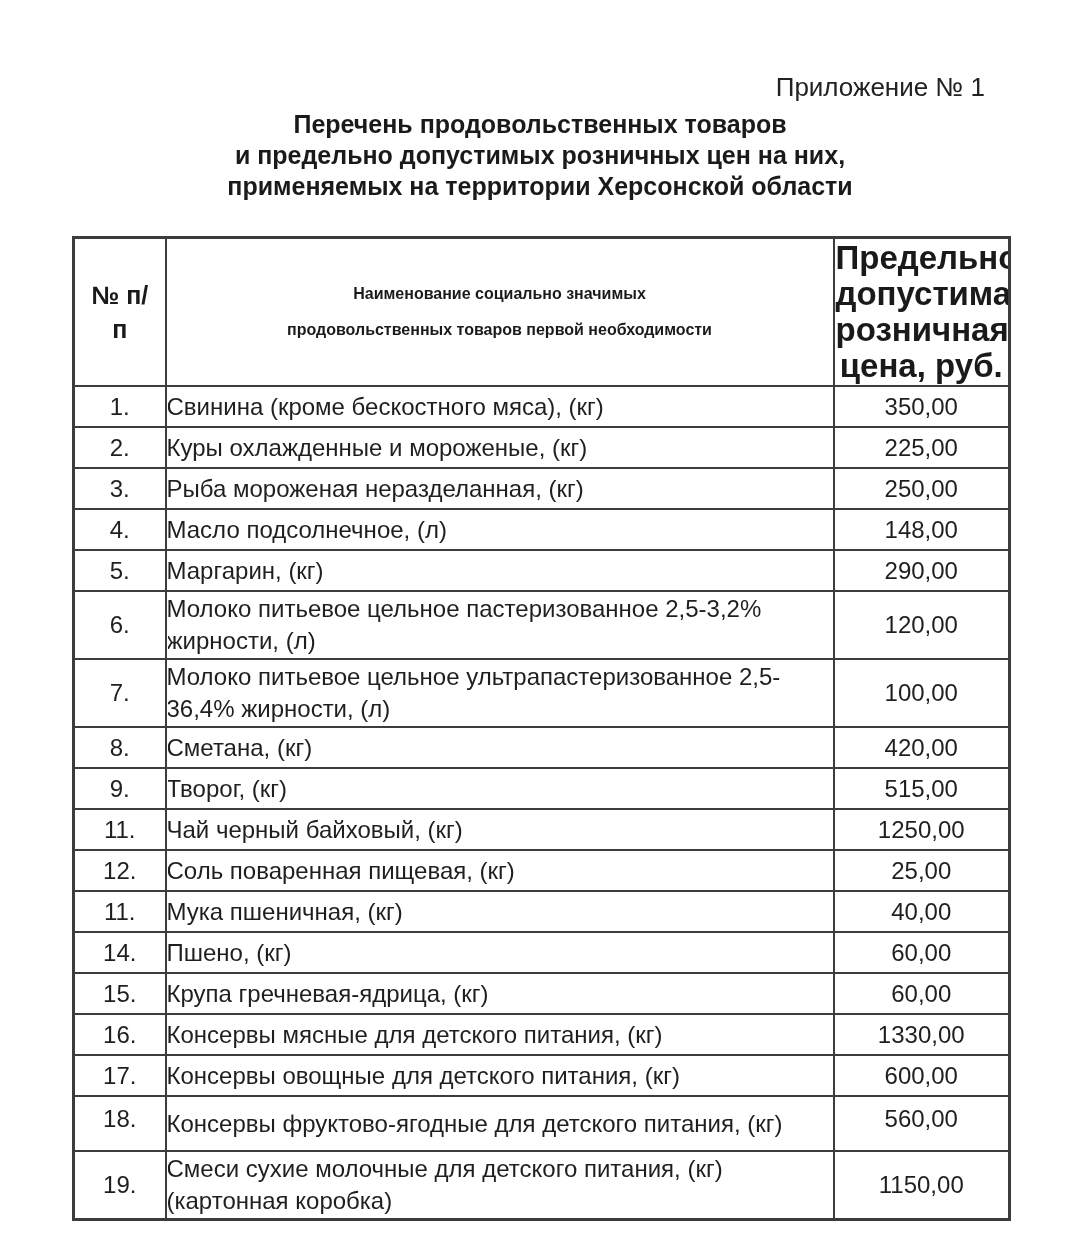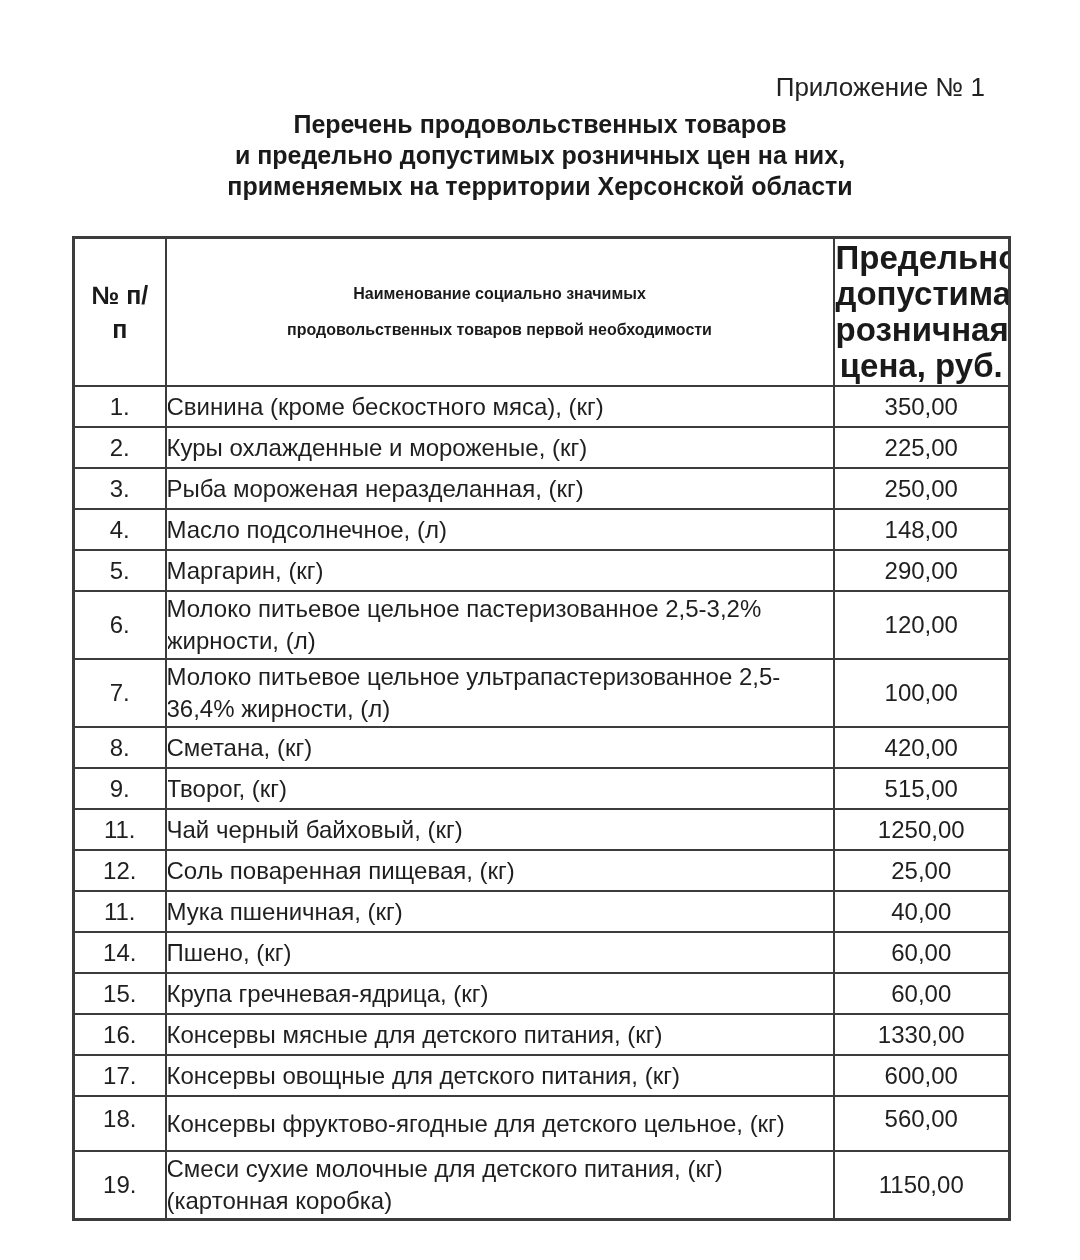--- a/index.html
+++ b/index.html
@@ -188,21 +188,21 @@
     <td class="cell-name">Консервы мясные для детского питания, (кг)</td>
     <td class="cell-price">1330,00</td>
   </tr>
         <tr>
     <td class="cell-num">17.</td>
     <td class="cell-name">Консервы овощные для детского питания, (кг)</td>
     <td class="cell-price">600,00</td>
   </tr>
         <tr class="valign-bottom">
     <td class="cell-num">18.</td>
-    <td class="cell-name">Консервы фруктово-ягодные для детского цельное, (кг)</td>
+    <td class="cell-name">Консервы фруктово-ягодные для детского питания, (кг)</td>
     <td class="cell-price">560,00</td>
   </tr>
         <tr>
     <td class="cell-num">19.</td>
     <td class="cell-name">Смеси сухие молочные для детского питания, (кг) (картонная коробка)</td>
     <td class="cell-price">1150,00</td>
   </tr>
       </tbody>
   </table>
 

